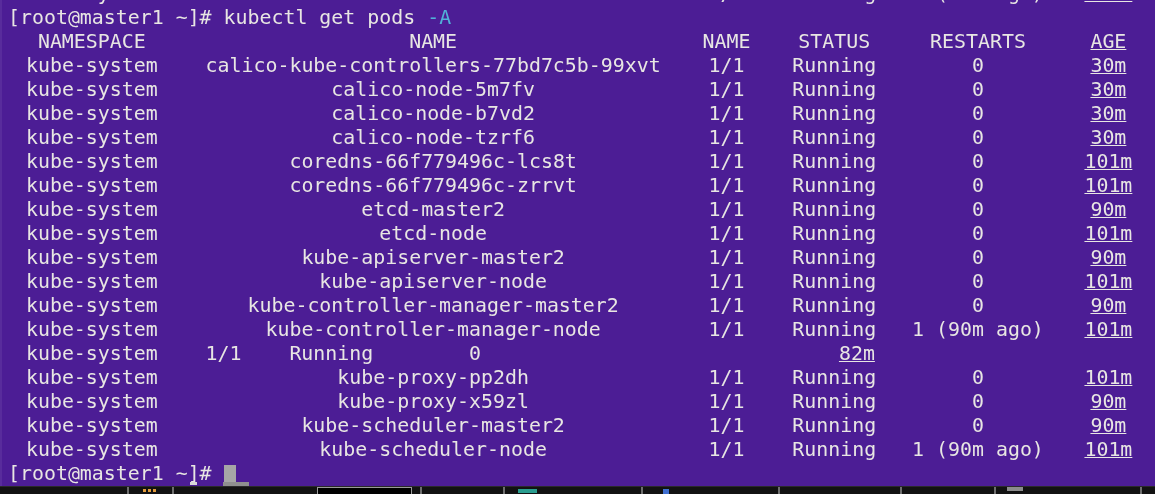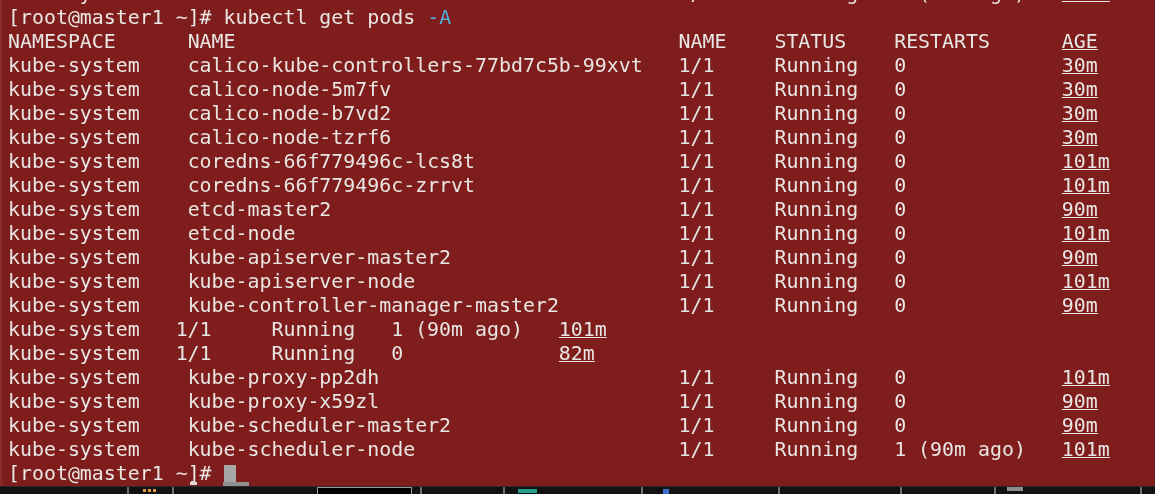--- a/index.html
+++ b/index.html
@@ -9,33 +9,33 @@
     background: #000;
   }
   .screen {
     position: relative;
     width: 1155px; height: 494px;
     background: #1f1f1f;
   }
   .terminal {
     position: absolute; top: 0; left: 0;
     width: 1155px; height: 486px;
-    background: #7f1d1d;
+    background: #4c1d95;
     border-left: 2px solid rgba(255,255,255,0.07);
     padding-left: 6px;
     color: #e8e6e3;
     font-size: 19.9px;
     line-height: 24px;
     overflow: hidden;
   }
   .line { white-space: pre; height: 24px; }
   .clip-window { height: 6px; overflow: hidden; }
   .clip-window .line { margin-top: -18px; }
   .flag { color: #51b1d8; }
-  .row { display: flex; }
+  .row { display: flex; text-align: center; }
   .row span { white-space: pre; display: inline-block; }
   .col-ns       { width: 14ch; }
   .col-name     { width: 41ch; margin-left: 12px; }
   .col-ready    { width: 8ch; }
   .col-status   { width: 10ch; }
   .col-restarts { width: 14ch; }
   .col-age      { flex: 1; text-decoration: underline; }
   .cursor {
     display: inline-block;
     width: 12px; height: 20px;
@@ -182,20 +182,21 @@
       <span class="col-ns">kube-system</span>
       <span class="col-name">kube-controller-manager-master2</span>
       <span class="col-ready">1/1</span>
       <span class="col-status">Running</span>
       <span class="col-restarts">0</span>
       <span class="col-age">90m</span>
     </div>
 
     <div class="line row">
       <span class="col-ns">kube-system</span>
+      <span class="col-name">kube-controller-manager-node</span>
       <span class="col-ready">1/1</span>
       <span class="col-status">Running</span>
       <span class="col-restarts">1 (90m ago)</span>
       <span class="col-age">101m</span>
     </div>
 
     <div class="line row">
       <span class="col-ns">kube-system</span>
       <span class="col-ready">1/1</span>
       <span class="col-status">Running</span>

